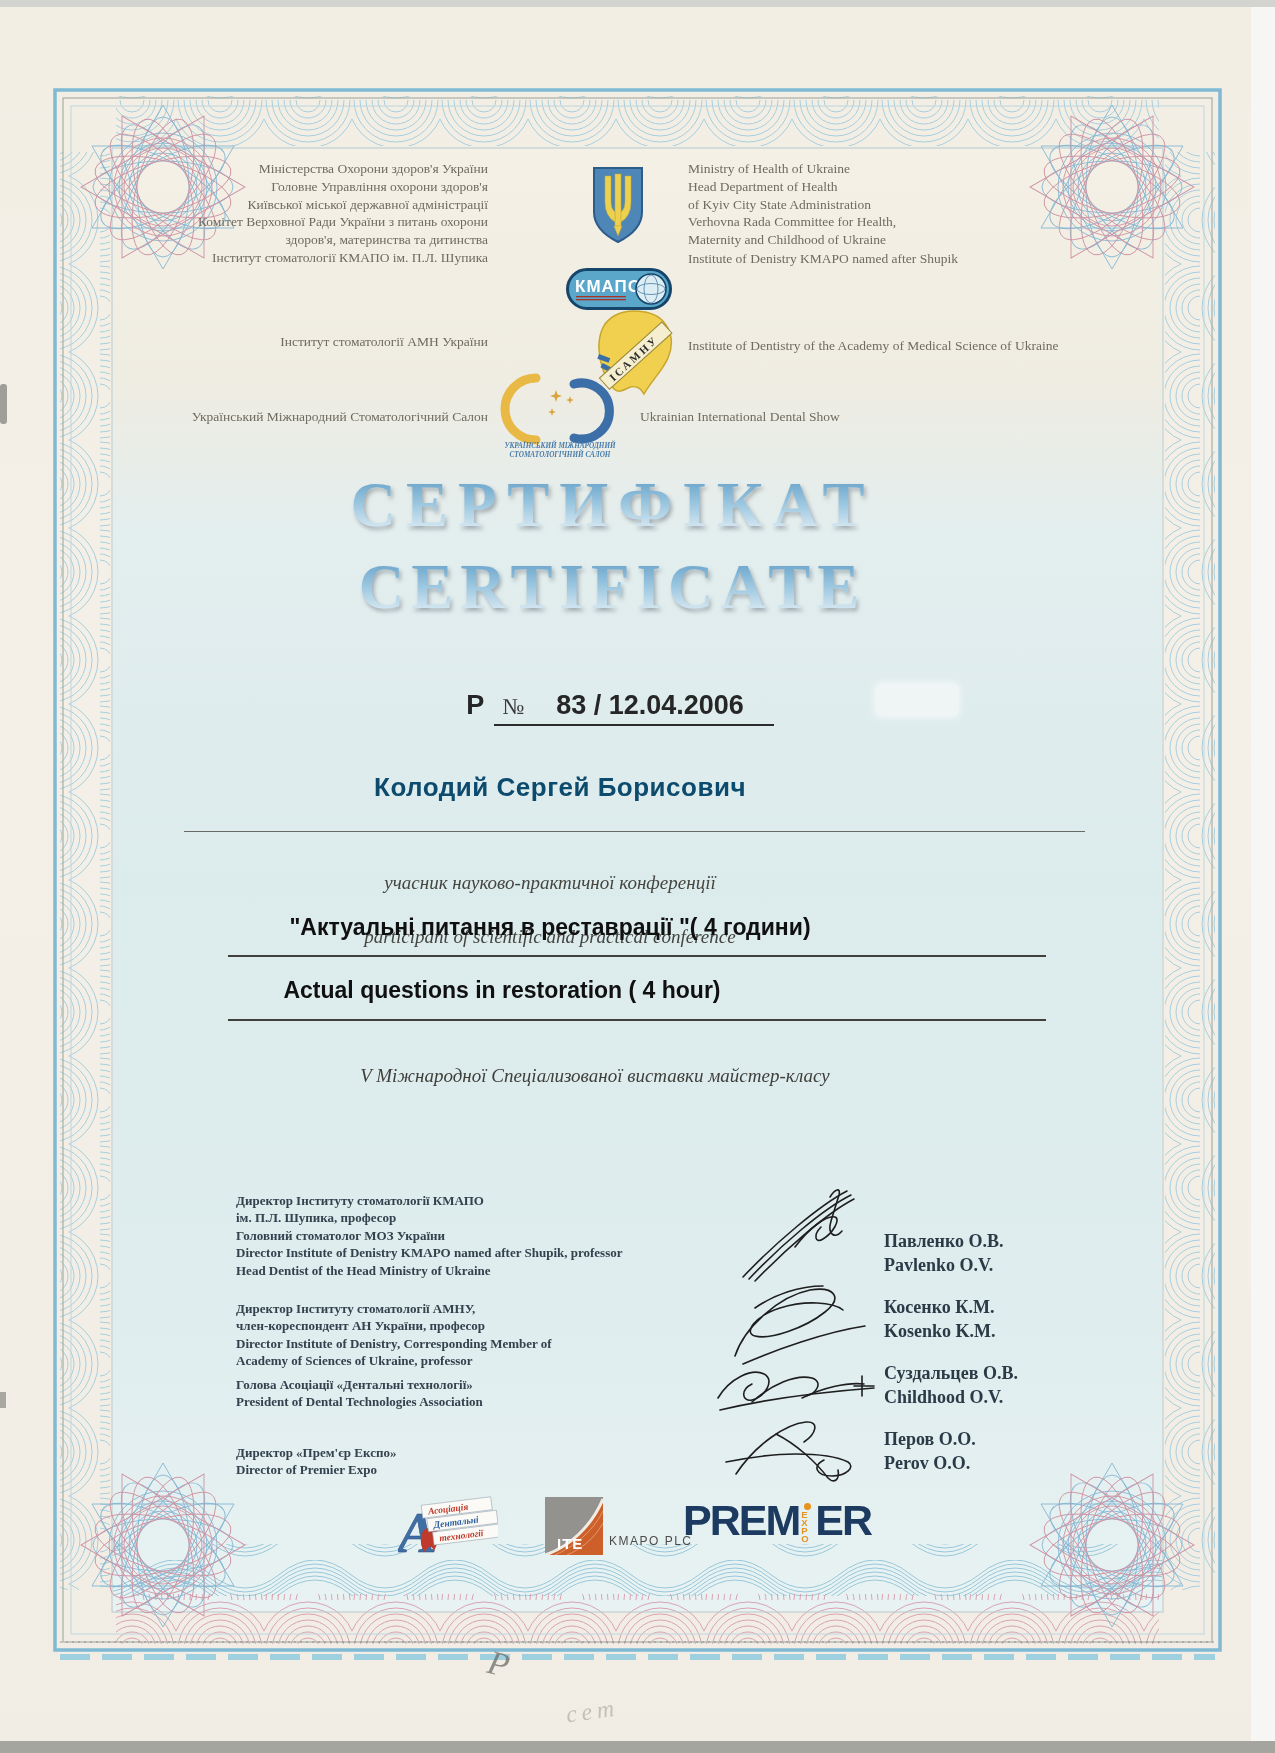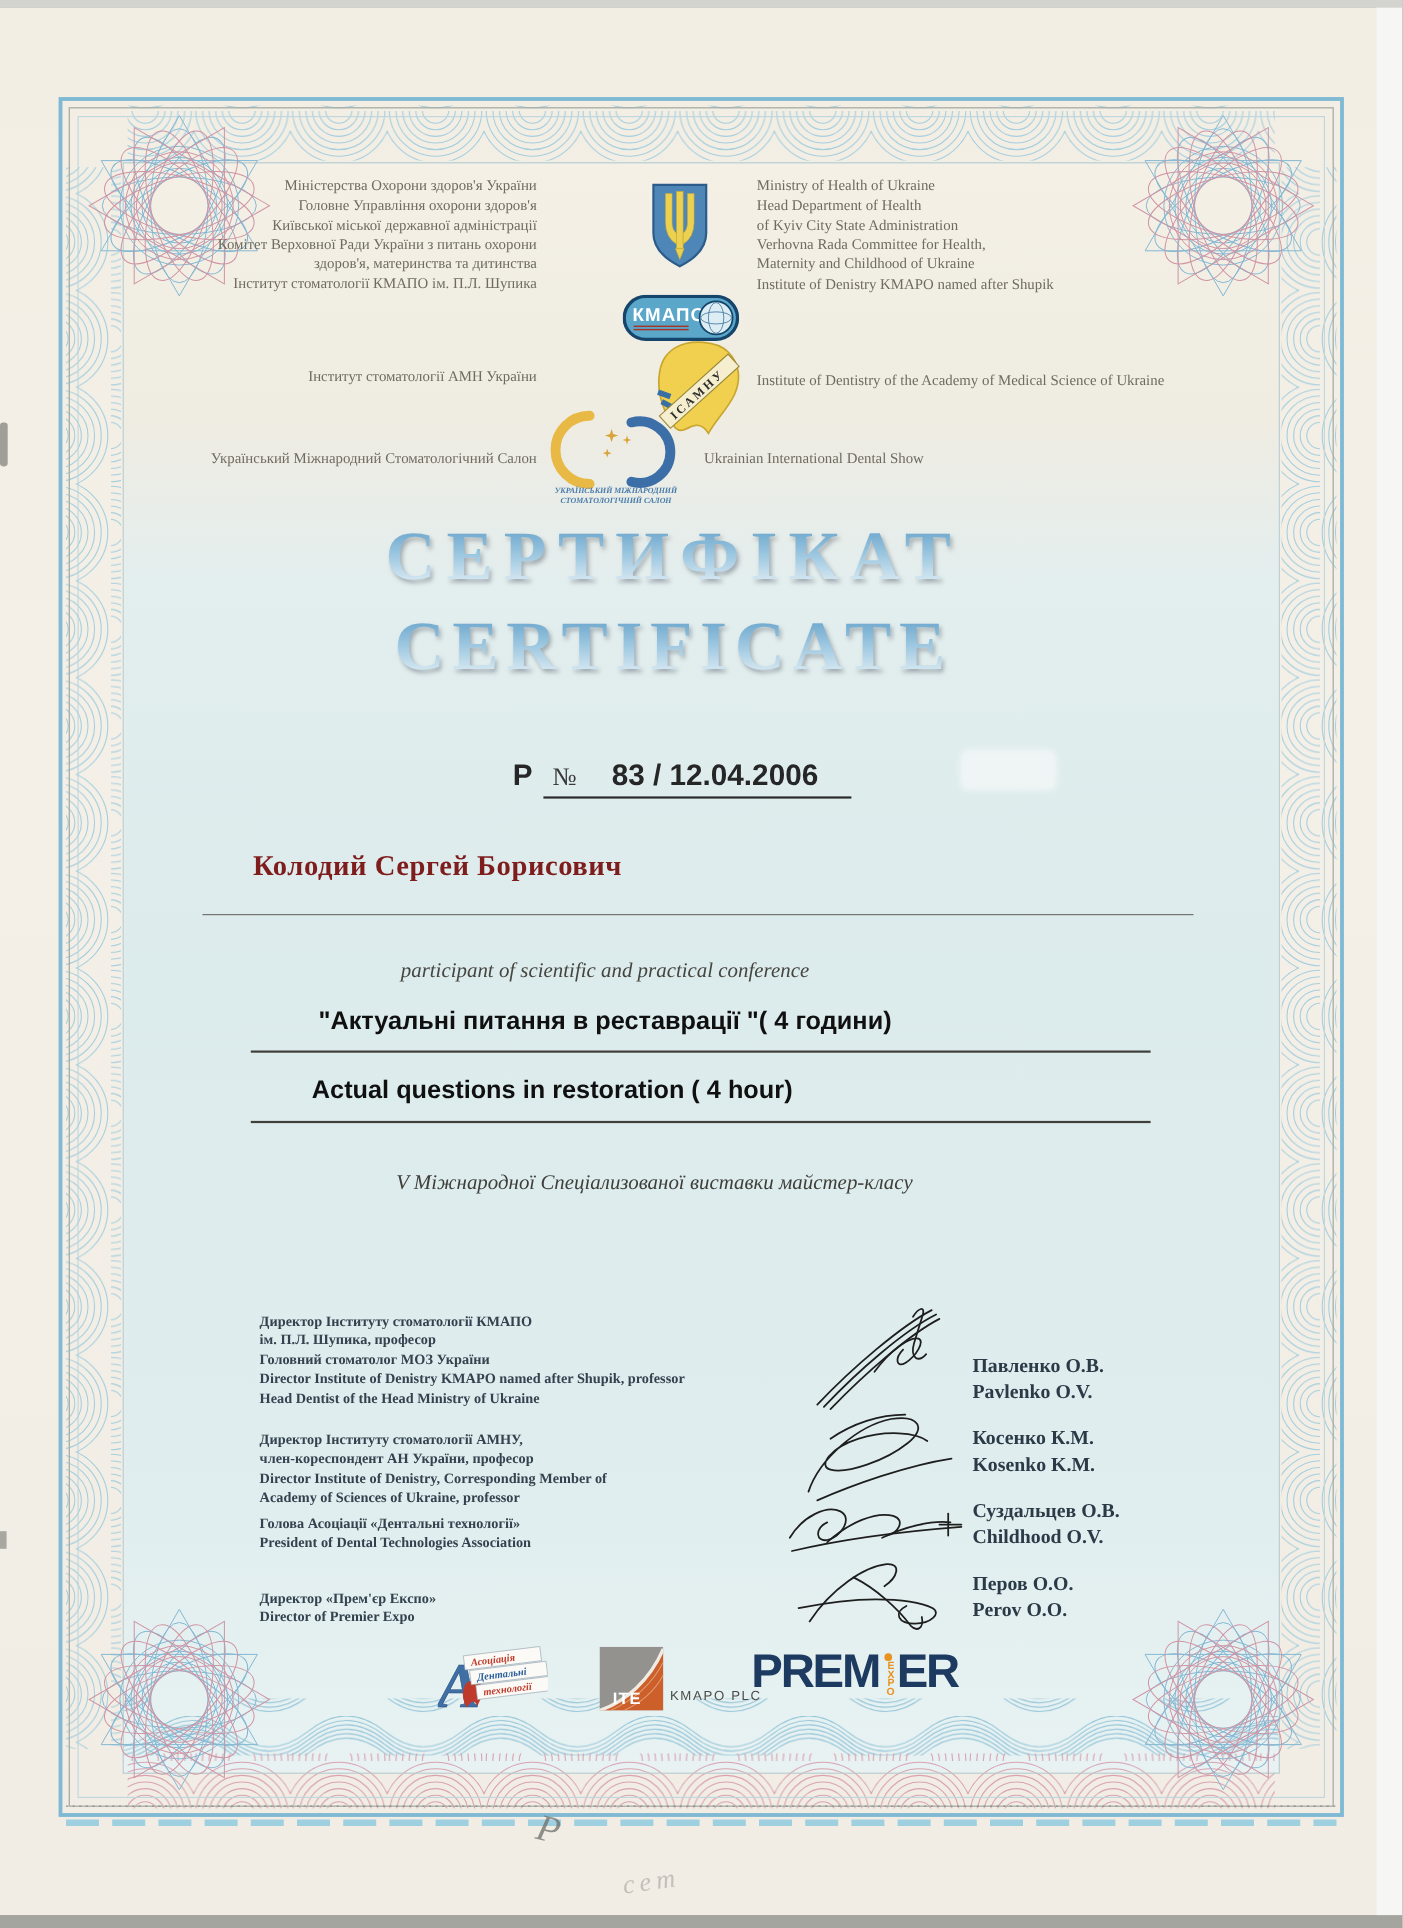--- a/index.html
+++ b/index.html
@@ -14,35 +14,35 @@
          color:#86b6d7;filter:drop-shadow(2px 3px 2px rgba(105,115,125,.55))}
   @supports (-webkit-background-clip:text){
     .title{background:linear-gradient(180deg,#5e9cc6 0%,#9cc7e0 48%,#eaf3f8 100%);
            -webkit-background-clip:text;background-clip:text;-webkit-text-fill-color:transparent}
   }
   .numline{display:flex;justify-content:center;align-items:baseline;font-family:"Liberation Sans",sans-serif;
            font-weight:bold;font-size:27px;color:#262626}
   .nprefix{margin-right:10px}
   .nu{display:inline-flex;align-items:baseline;gap:32px;border-bottom:2.5px solid #2b2b2b;padding:0 30px 3px 8px}
   .nsign{font-family:"Liberation Serif",serif;font-weight:normal;font-size:23px;color:#3a3a3a}
-  .name{font-family:Liberation Serif, serif;font-weight:bold;font-size:26px;color:#7f1d1d;
-        letter-spacing:.5px}
+  .name{font-family:Liberation Sans, sans-serif;font-weight:bold;font-size:26px;color:#0c4a6e;
+        text-align:center;letter-spacing:.5px}
   .ital{font-style:italic;font-size:19px;color:#45453f;text-align:center;line-height:1.42;white-space:pre-line}
   .head{font-family:"Liberation Sans",sans-serif;font-weight:bold;font-size:23px;color:#101010;text-align:center}
   .rule{border-top:1.6px solid #6a6a64;height:0}
   .rule2{border-top:2px solid #3f3f3b;height:0}
   .sigtitle{font-weight:bold;font-size:13px;line-height:1.34;color:#33424e;white-space:pre-line}
   .signame{font-weight:bold;font-size:18px;line-height:1.32;color:#2b3a47;white-space:pre-line}
   .groupplc{font-family:"Liberation Sans",sans-serif;font-size:12px;letter-spacing:1.5px;color:#4c4c48}
   .premier{display:flex;align-items:flex-start;font-family:"Liberation Sans",sans-serif;color:#1d3a60}
   .prem{font-size:43px;font-weight:bold;letter-spacing:-2px;line-height:40px}
   .expocol{display:flex;flex-direction:column;align-items:center;margin:3px 2px 0}
   .expodot{width:7px;height:7px;border-radius:50%;background:#e8921f;margin-bottom:1px}
   .expotxt{width:12px;word-break:break-all;font-size:9.5px;font-weight:bold;line-height:8px;
-           color:#e8921f;text-align:right}
+           color:#e8921f;text-align:left}
   .penmark{font-style:italic;color:#6d6d68}
   .tape{background:rgba(252,252,250,.55);border-radius:3px;box-shadow:0 0 8px rgba(255,255,255,.9)}
   .sig path{fill:none;stroke:#1e1e1e;stroke-width:1.6;stroke-linecap:round}
 </style>
 </head>
 <body>
 
 <div class="abs" id="paper"></div>
 
 <svg class="abs" id="gu" viewBox="0 0 1275 1753">
@@ -228,20 +228,21 @@
   <span class="nu">
     <span class="nsign">№</span>
     <span>83 / 12.04.2006</span>
   </span>
 </div>
 <div class="abs tape" style="left:876px;top:684px;width:82px;height:32px"></div>
 
 <div class="abs name" style="left:230px;top:772px;width:660px">Колодий Сергей Борисович</div>
 <div class="abs rule" style="left:184px;top:831px;width:901px"></div>
 <div class="abs ital" style="left:170px;top:843px;width:760px">
+  <div>учасник науково-практичної конференції</div>
   <div>participant of scientific and practical conference</div>
 </div>
 
 <div class="abs head" style="left:170px;top:914px;width:760px">"Актуальні питання в реставрації "( 4 години)</div>
 <div class="abs rule2" style="left:228px;top:955px;width:818px"></div>
 <div class="abs head" style="left:172px;top:977px;width:660px">Actual questions in restoration ( 4 hour)</div>
 <div class="abs rule2" style="left:228px;top:1019px;width:818px"></div>
 
 <div class="abs ital" style="left:130px;top:1036px;width:930px;color:#3f3f3a">
   <div>V Міжнародної Спеціализованої виставки майстер-класу</div>

